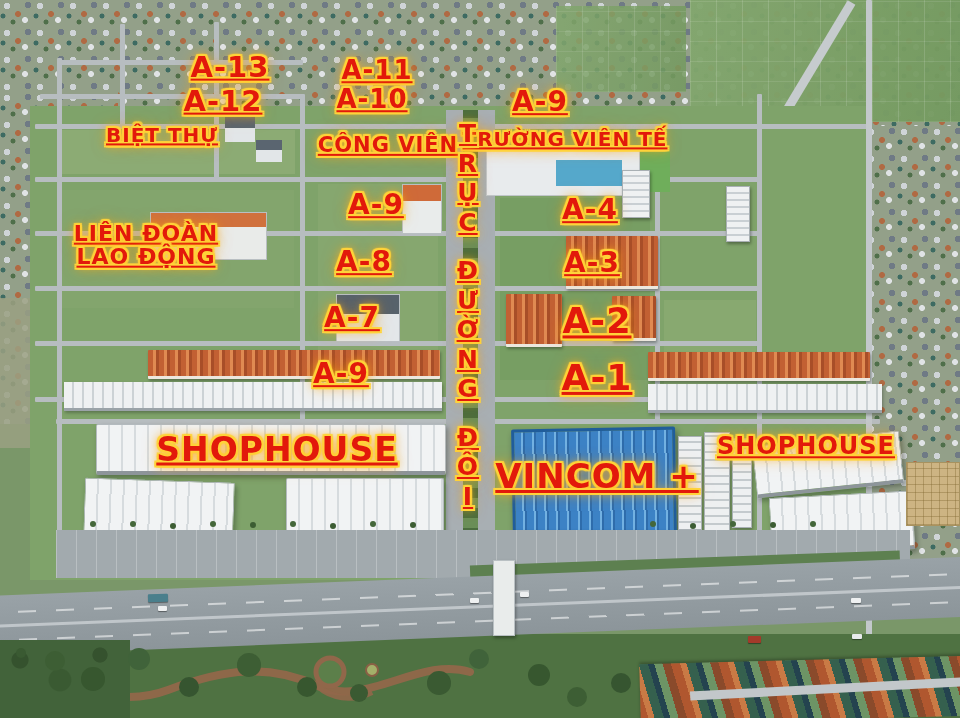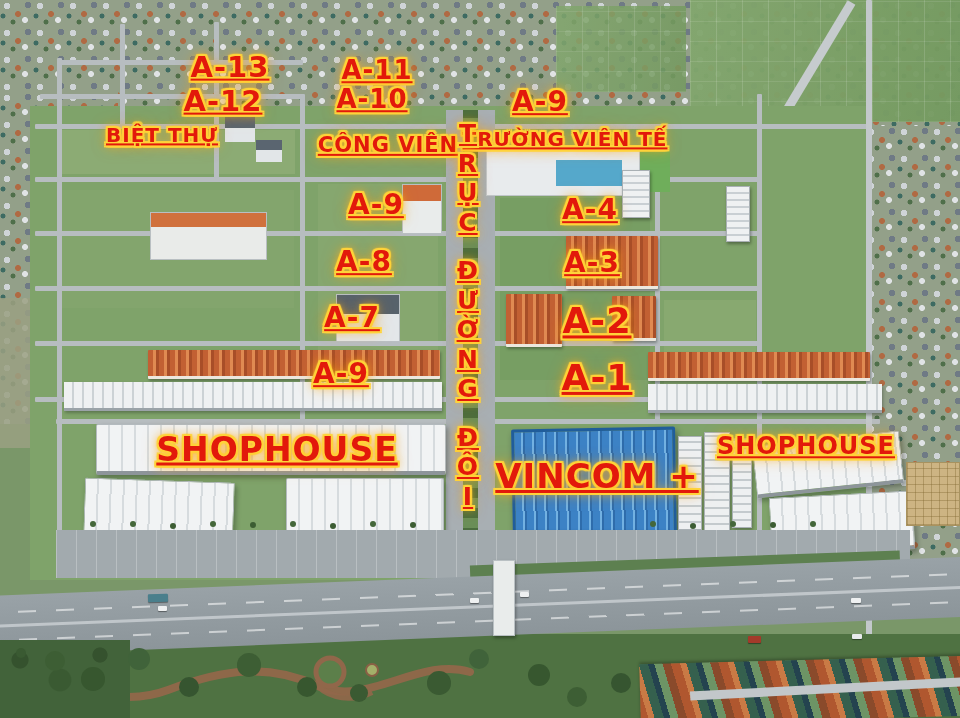--- a/index.html
+++ b/index.html
@@ -176,20 +176,24 @@
       </div>
       <div class="map-label" style="left: 388px; top: 145px; font-size: 21px; text-align: right;">
         <div>CÔNG VIÊN</div>
       </div>
       <div class="map-label" style="left: 540px; top: 102px; font-size: 28px;">
         <div>A-9</div>
       </div>
       <div class="map-label" style="left: 565px; top: 140px; font-size: 20px;">
         <div>TRƯỜNG VIÊN TẾ</div>
       </div>
+      <div class="map-label" style="left: 146px; top: 245px; font-size: 22px;">
+        <div>LIÊN ĐOÀN</div>
+        <div>LAO ĐỘNG</div>
+      </div>
       <div class="map-label" style="left: 376px; top: 205px; font-size: 28px;">
         <div>A-9</div>
       </div>
       <div class="map-label" style="left: 590px; top: 210px; font-size: 28px;">
         <div>A-4</div>
       </div>
       <div class="map-label" style="left: 364px; top: 262px; font-size: 28px;">
         <div>A-8</div>
       </div>
       <div class="map-label" style="left: 592px; top: 263px; font-size: 28px;">

